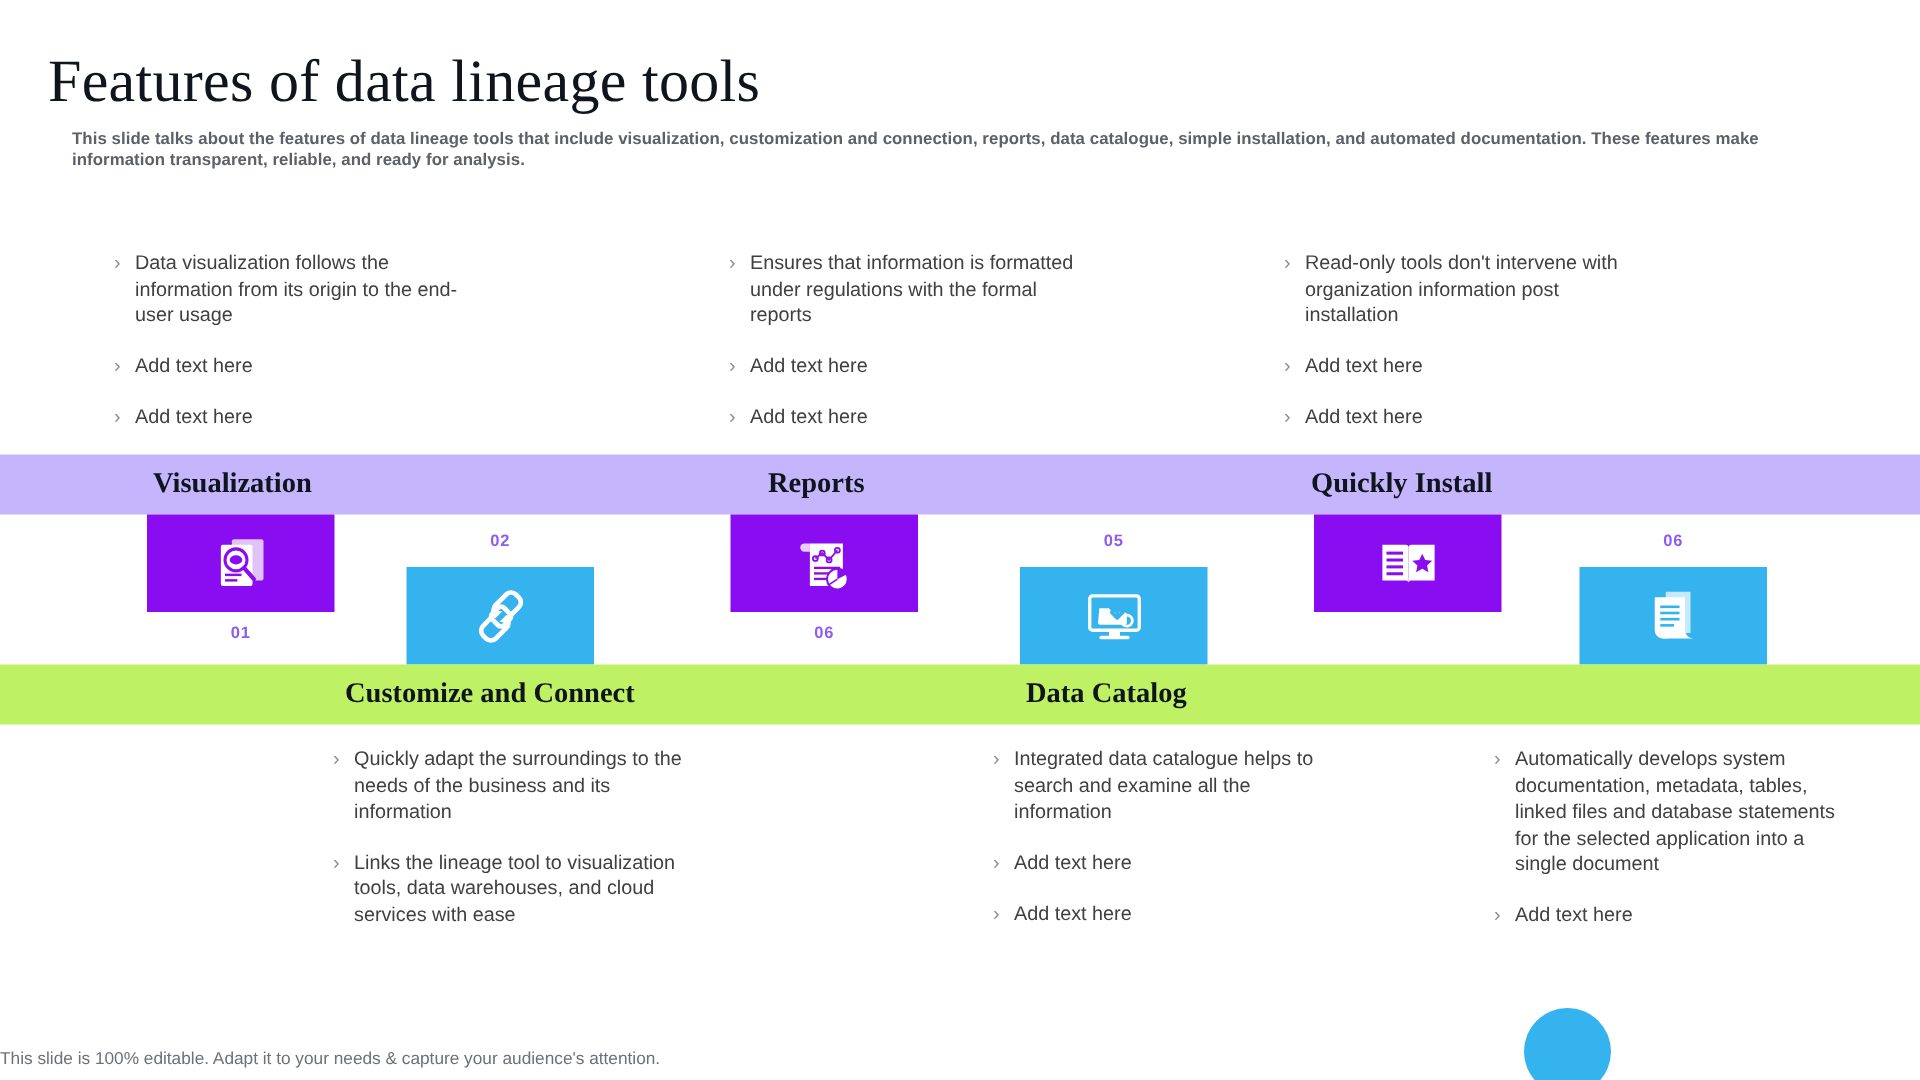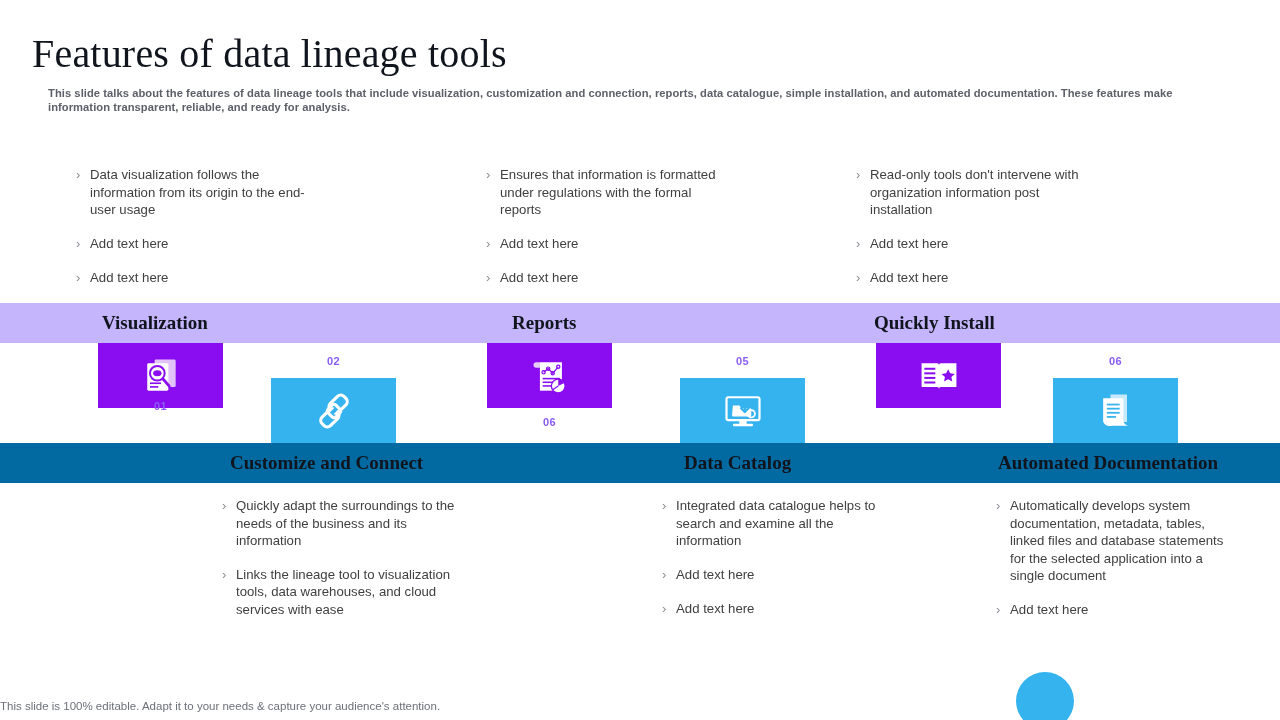--- a/index.html
+++ b/index.html
@@ -42,21 +42,21 @@
   .top-c3 { left: 856px; width: 230px; }
 
   .bot-bullets { top: 497px; }
   .bot-c1 { left: 222px; width: 235px; }
   .bot-c2 { left: 662px; width: 235px; }
   .bot-c3 { left: 996px; width: 235px; }
 
   
   .band { position: absolute; left: 0; width: 1280px; }
   .band-top    { top: 303px; height: 40px; background: #c4b5fd; text-decoration: underline; }
-  .band-bottom { top: 443px; height: 40px; background: #0369a1; }
+  .band-bottom { top: 443px; height: 40px; background: #bef264; }
 
   .band-label {
     position: absolute; top: 0; height: 40px;
     display: flex; align-items: center;
     font-family: "Liberation Serif", serif;
     font-weight: 700; font-size: 19px; color: #10141c;
     white-space: nowrap;
   }
 
   
@@ -147,21 +147,21 @@
     <svg width="44" height="44" viewBox="0 0 48 48">
       <rect x="17" y="6" width="23" height="30" rx="1.5" fill="#ffffff" opacity=".75"></rect>
       <rect x="9" y="10" width="23" height="30" rx="1.5" fill="#ffffff"></rect>
       <circle cx="20" cy="21" r="8" fill="none" stroke="#8a0cf0" stroke-width="2.2"></circle>
       <ellipse cx="20" cy="21" rx="4.6" ry="3.3" fill="#8a0cf0"></ellipse>
       <line x1="26" y1="27" x2="33" y2="35" stroke="#8a0cf0" stroke-width="3" stroke-linecap="round"></line>
       <rect x="12" y="31" width="12" height="1.8" fill="#8a0cf0"></rect>
       <rect x="12" y="35" width="9" height="1.8" fill="#8a0cf0"></rect>
     </svg>
   </div>
-  <div class="step-num" style="left:98px; top:400px;">01</div>
+  <div class="step-num" style="left:98px; top:416px;">01</div>
 
   <div class="step-num" style="left:271px; top:355px;">02</div>
   <div class="tile blue" style="left:271px; top:378px;">
     <svg width="44" height="44" viewBox="0 0 48 48">
       <g fill="none" stroke="#ffffff" stroke-width="3.4" stroke-linejoin="round">
         <rect x="22" y="6" width="13" height="21" rx="5" transform="rotate(45 28.5 16.5)"></rect>
         <rect x="13" y="21" width="13" height="21" rx="5" transform="rotate(45 19.5 31.5)"></rect>
       </g>
       <line x1="19" y1="29" x2="29" y2="19" stroke="#35b3ef" stroke-width="4"></line>
       <g fill="none" stroke="#ffffff" stroke-width="3.4" stroke-linejoin="round">
@@ -234,21 +234,20 @@
         <rect x="14" y="25" width="14" height="1.9"></rect>
         <rect x="14" y="29.5" width="10" height="1.9"></rect>
       </g>
       <path d="M10 34 h10 v6 h-4 a6 6 0 0 1 -6 -6 z" fill="#ffffff"></path>
     </svg>
   </div>
 
   <div class="band band-bottom">
     <div class="band-label" style="left:230px;">Customize and Connect</div>
     <div class="band-label" style="left:684px;">Data Catalog</div>
-    <div class="band-label" style="left:998px;">Automated Documentation</div>
   </div>
 
   <div class="bullets bot-bullets bot-c1">
     <div class="bullet">
       <span class="chev">›</span>
       <span class="btxt">Quickly adapt the surroundings to the needs of the business and its information</span>
     </div>
     <div class="bullet">
       <span class="chev">›</span>
       <span class="btxt">Links the lineage tool to visualization tools, data warehouses, and cloud services with ease</span>

